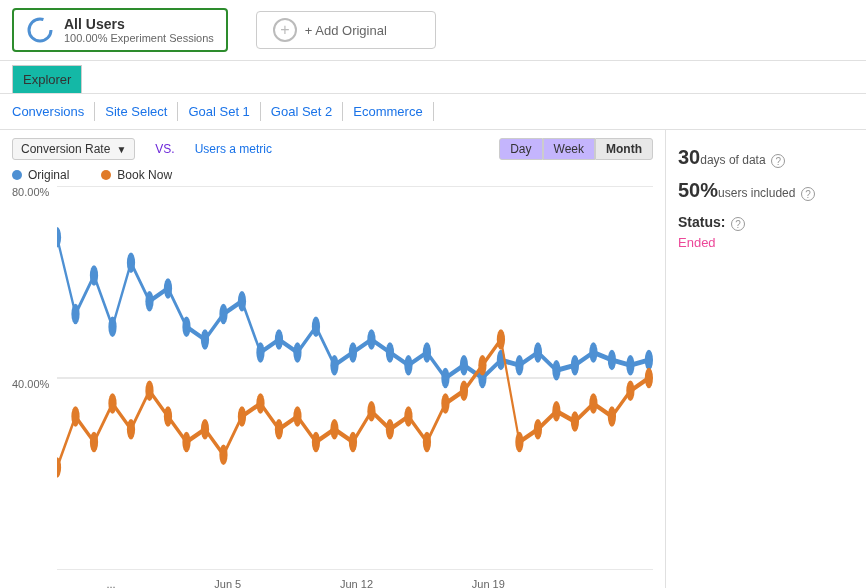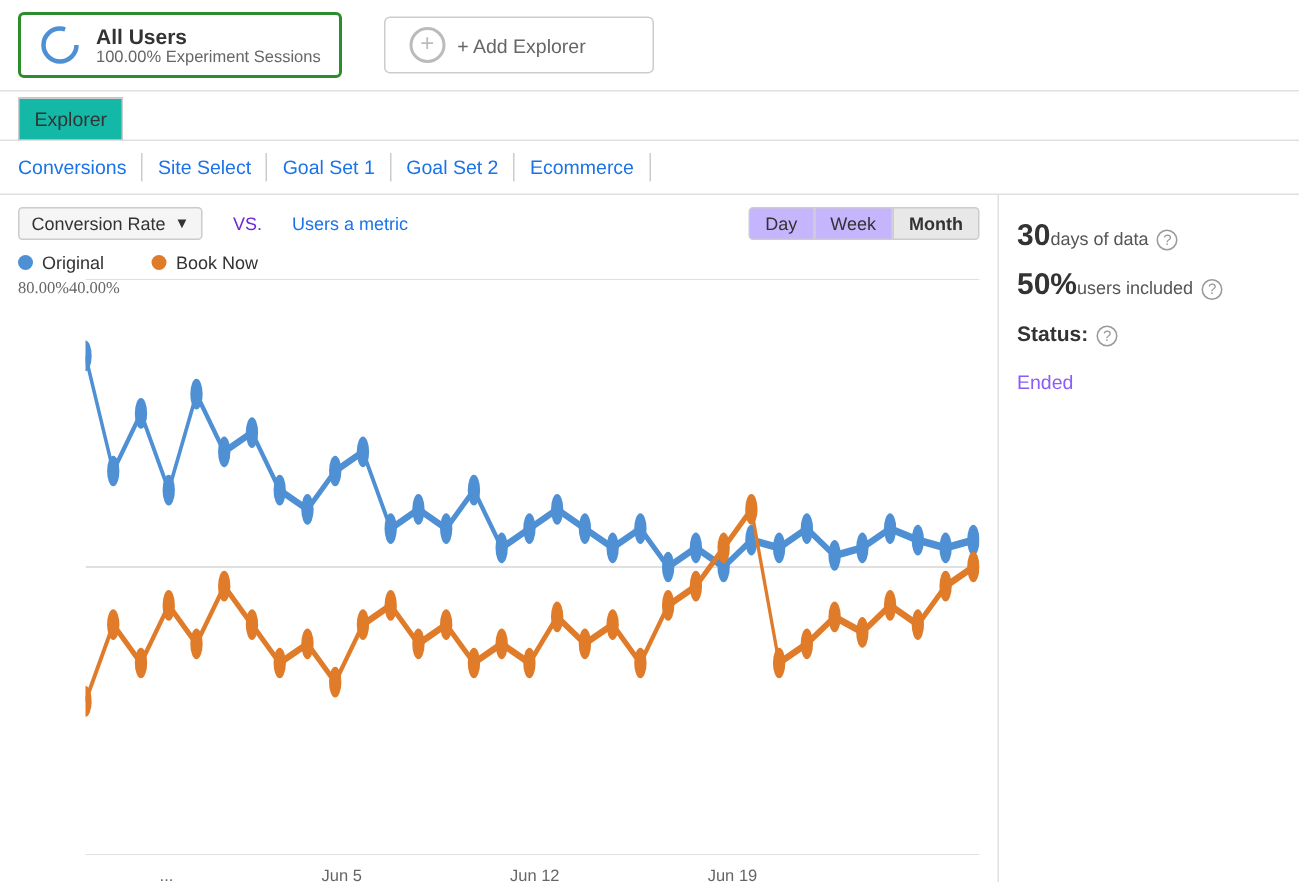--- a/index.html
+++ b/index.html
@@ -153,25 +153,25 @@
     .chart-canvas {
       flex: 1;
       position: relative;
     }
     .chart-y-labels {
       position: absolute;
       left: 0;
       top: 0;
       bottom: 20px;
       display: flex;
+      flex-direction: column;
       justify-content: space-between;
       font-size: 11px;
       color: #666;
       width: 45px;
-      font-family: Liberation Serif, serif;
     }
     .chart-svg-wrap {
       position: absolute;
       left: 45px;
       right: 0;
       top: 0;
       bottom: 20px;
     }
     .chart-x-labels {
       position: absolute;
@@ -201,38 +201,38 @@
       font-size: 10px;
       color: #999;
       text-align: center;
       line-height: 14px;
       cursor: pointer;
       vertical-align: middle;
       margin-left: 2px;
     }
     .status-section { margin-top: 12px; }
     .status-label { font-size: 14px; font-weight: bold; }
-    .status-value { font-size: 13px; color: #8b5cf6; margin-top: 16px; }
+    .status-value { font-size: 13px; color: #ec4899; margin-top: 4px; }
   </style>
 </head>
 <body>
 
 <div class="segment-bar">
   <div class="segment-pill">
     <svg class="segment-icon" viewBox="0 0 28 28">
       <circle cx="14" cy="14" r="11" fill="none" stroke="#4e90d3" stroke-width="3" stroke-dasharray="55 14"></circle>
     </svg>
     <div class="segment-info">
       <div class="segment-name">All Users</div>
       <div class="segment-sub">100.00% Experiment Sessions</div>
     </div>
   </div>
   <div class="add-segment">
     <div class="add-segment-circle">+</div>
-    <span>+ Add Explorer</span>
+    <span>+ Add Original</span>
   </div>
 </div>
 
 <div class="explorer-tab-bar">
   <div class="explorer-tab">Explorer</div>
 </div>
 
 <div class="sub-nav">
   <a href="#">Conversions</a>
   <a href="#">Site Select</a>

